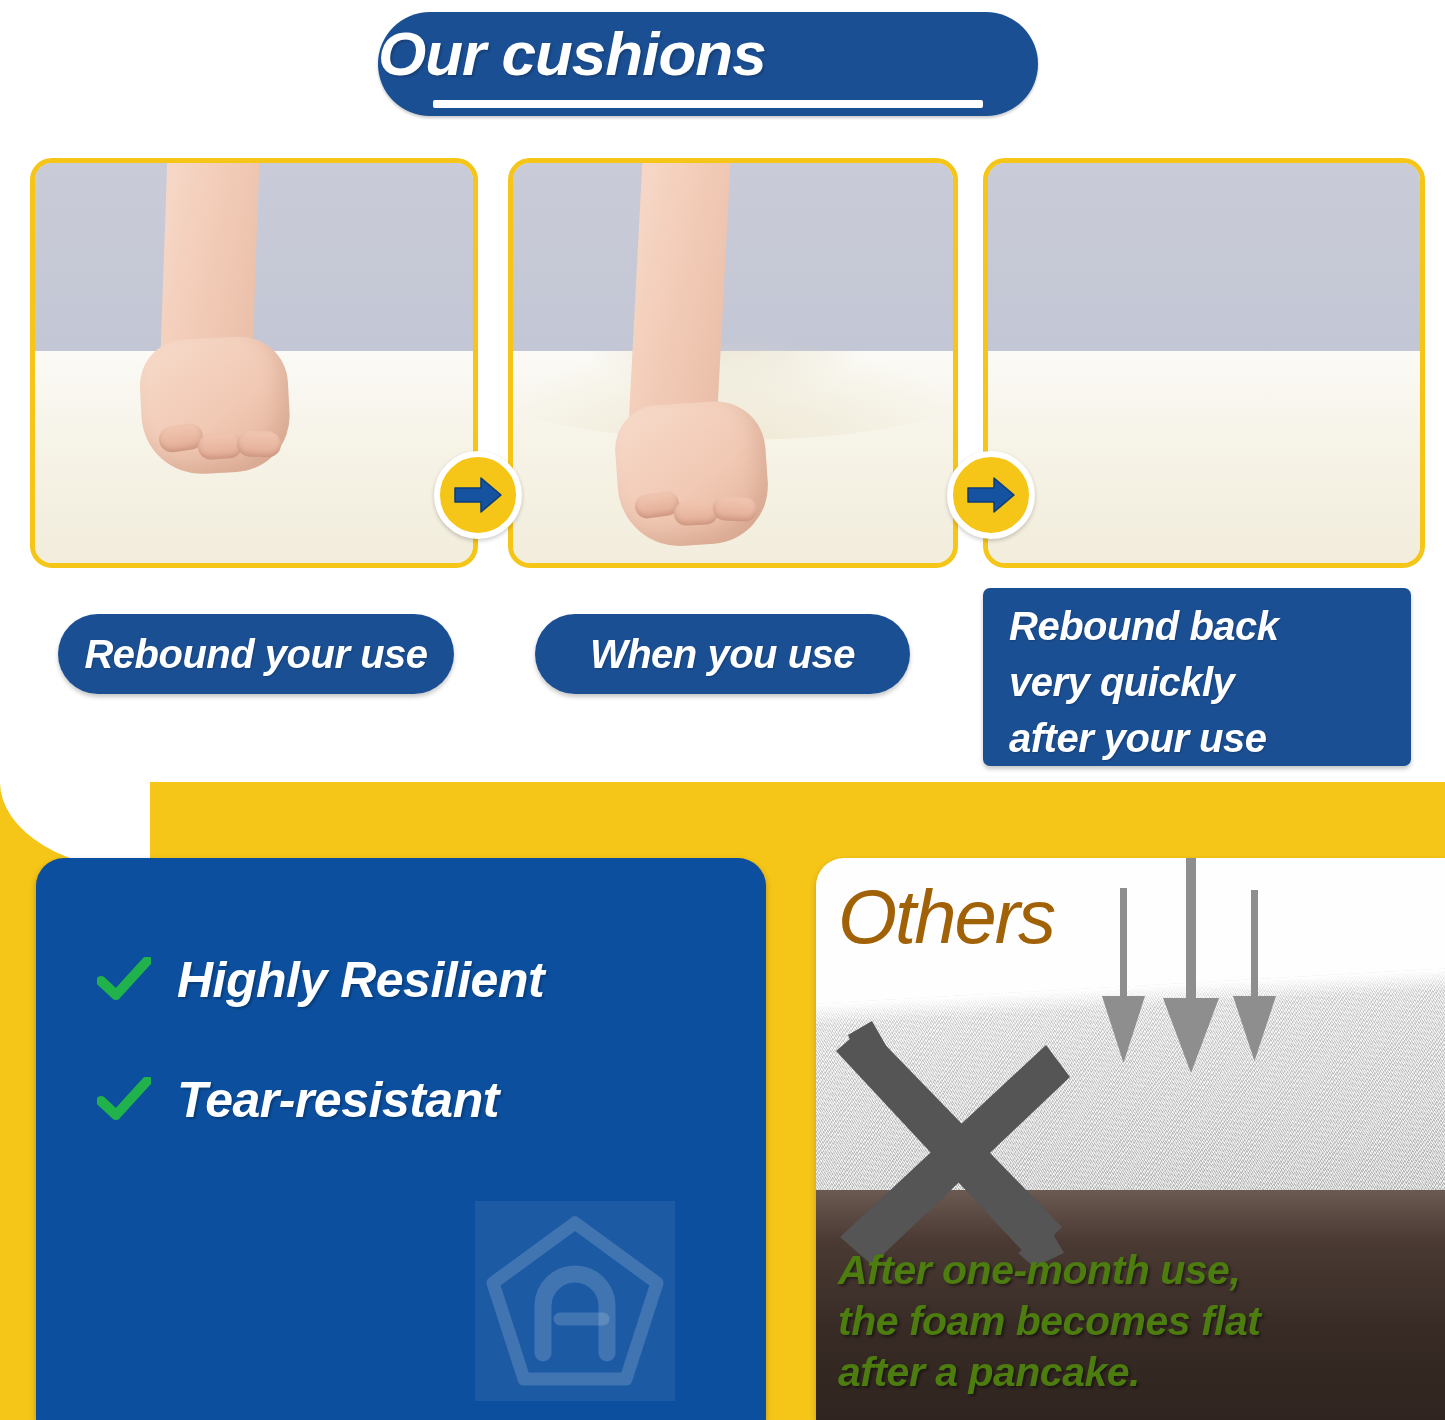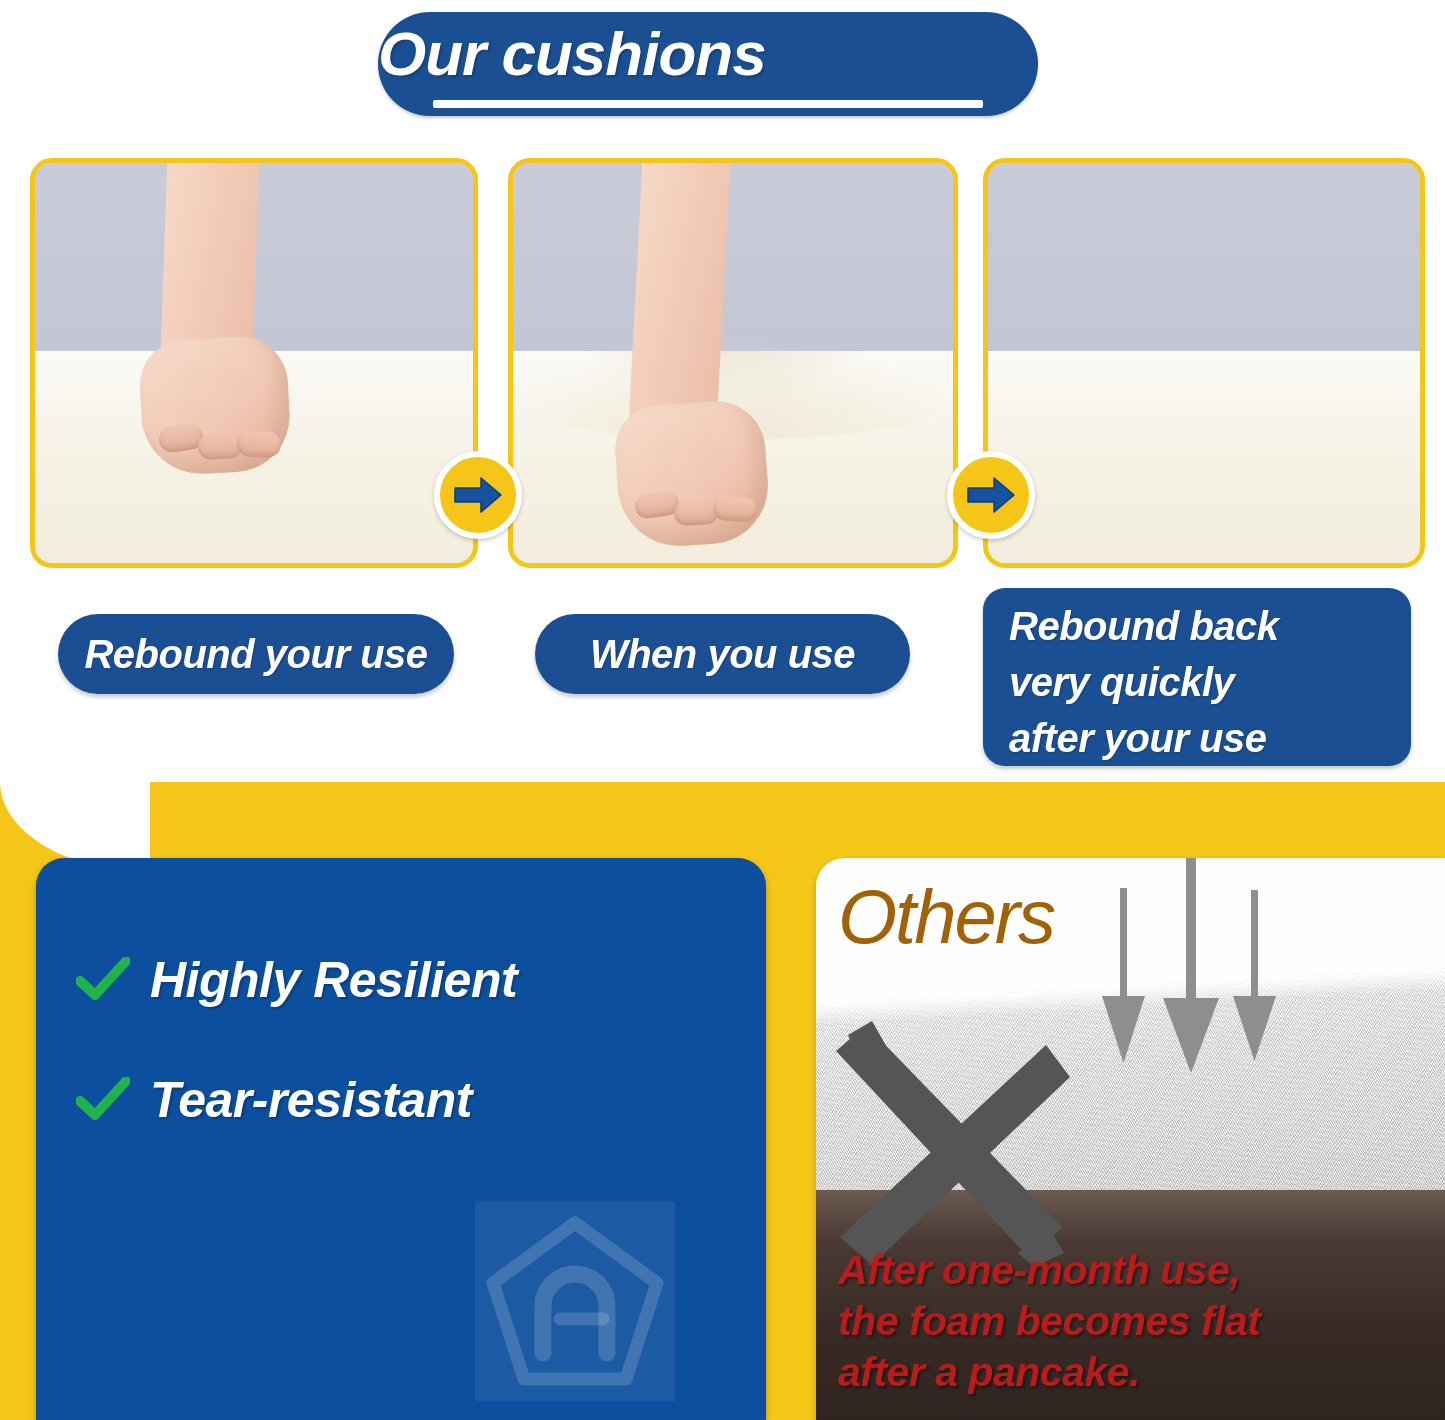--- a/index.html
+++ b/index.html
@@ -200,21 +200,21 @@
   }
   #caption-when {
     left: 535px; top: 614px;
     width: 375px; height: 80px;
     border-radius: 40px;
     justify-content: center;
   }
   #caption-rebound {
     left: 983px; top: 588px;
     width: 428px; height: 178px;
-    border-radius: 22px;
+    border-radius: 7px;
     padding: 10px 4px 10px 26px;
     display: block;
   }
   #caption-rebound .line {
     font-size: 40px;
     line-height: 56px;
     white-space: nowrap;
   }
 
   
@@ -240,24 +240,24 @@
     top: 858px;
     width: 730px;
     height: 562px;
     background: #0b4f9e;
     border-radius: 28px 28px 0 0;
     box-shadow: 0 3px 6px rgba(0,0,0,0.25);
     overflow: hidden;
   }
   .benefit-row {
     position: absolute;
-    left: 40px;
+    left: 61px;
     display: flex;
     align-items: center;
-    gap: 20px;
+    gap: 26px;
     z-index: 2;
     justify-content: flex-end;
   }
   #benefit-row-0 { top: 93px; }
   #benefit-row-1 { top: 213px; }
   #benefit-row-2 { top: 333px; }
   .check-icon { display: block; flex: none; }
   .benefit-label {
     color: #ffffff;
     font-size: 50px;
@@ -346,21 +346,21 @@
     width: 629px;
     height: 230px;
     background: linear-gradient(#6a5a52 0%, #4a3a33 22%, #382b26 60%, #2f241f 100%);
     z-index: 3;
   }
   .warn-text {
     position: absolute;
     left: 22px;
     bottom: 22px;
     z-index: 6;
-    color: #b91c1c;
+    color: #4d7c0f;
     font-size: 41px;
     font-weight: bold;
     font-style: italic;
     line-height: 51px;
     letter-spacing: -0.5px;
     text-shadow: 2px 2px 3px rgba(0,0,0,0.45);
   }
   .warn-text .line { white-space: nowrap; }
 
   

